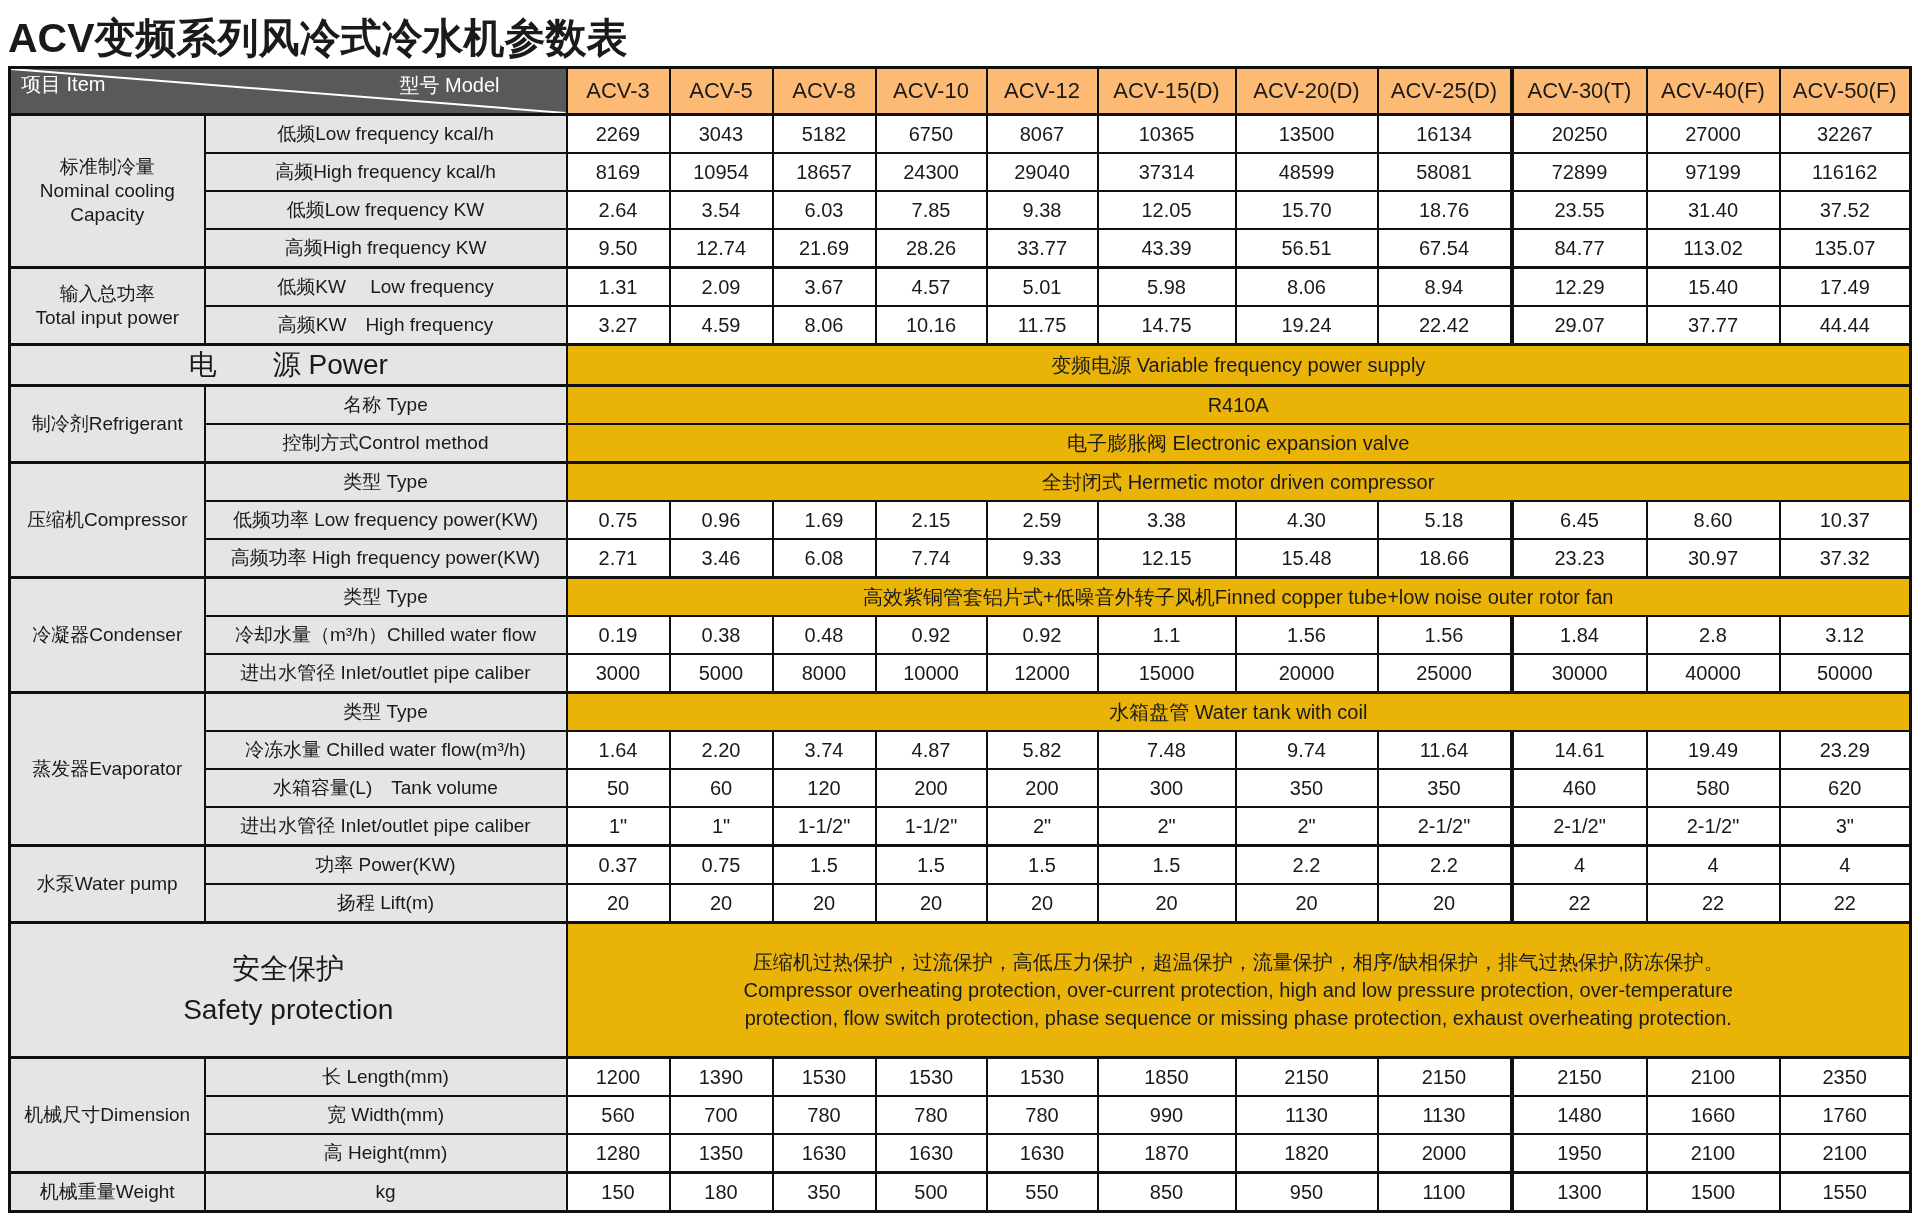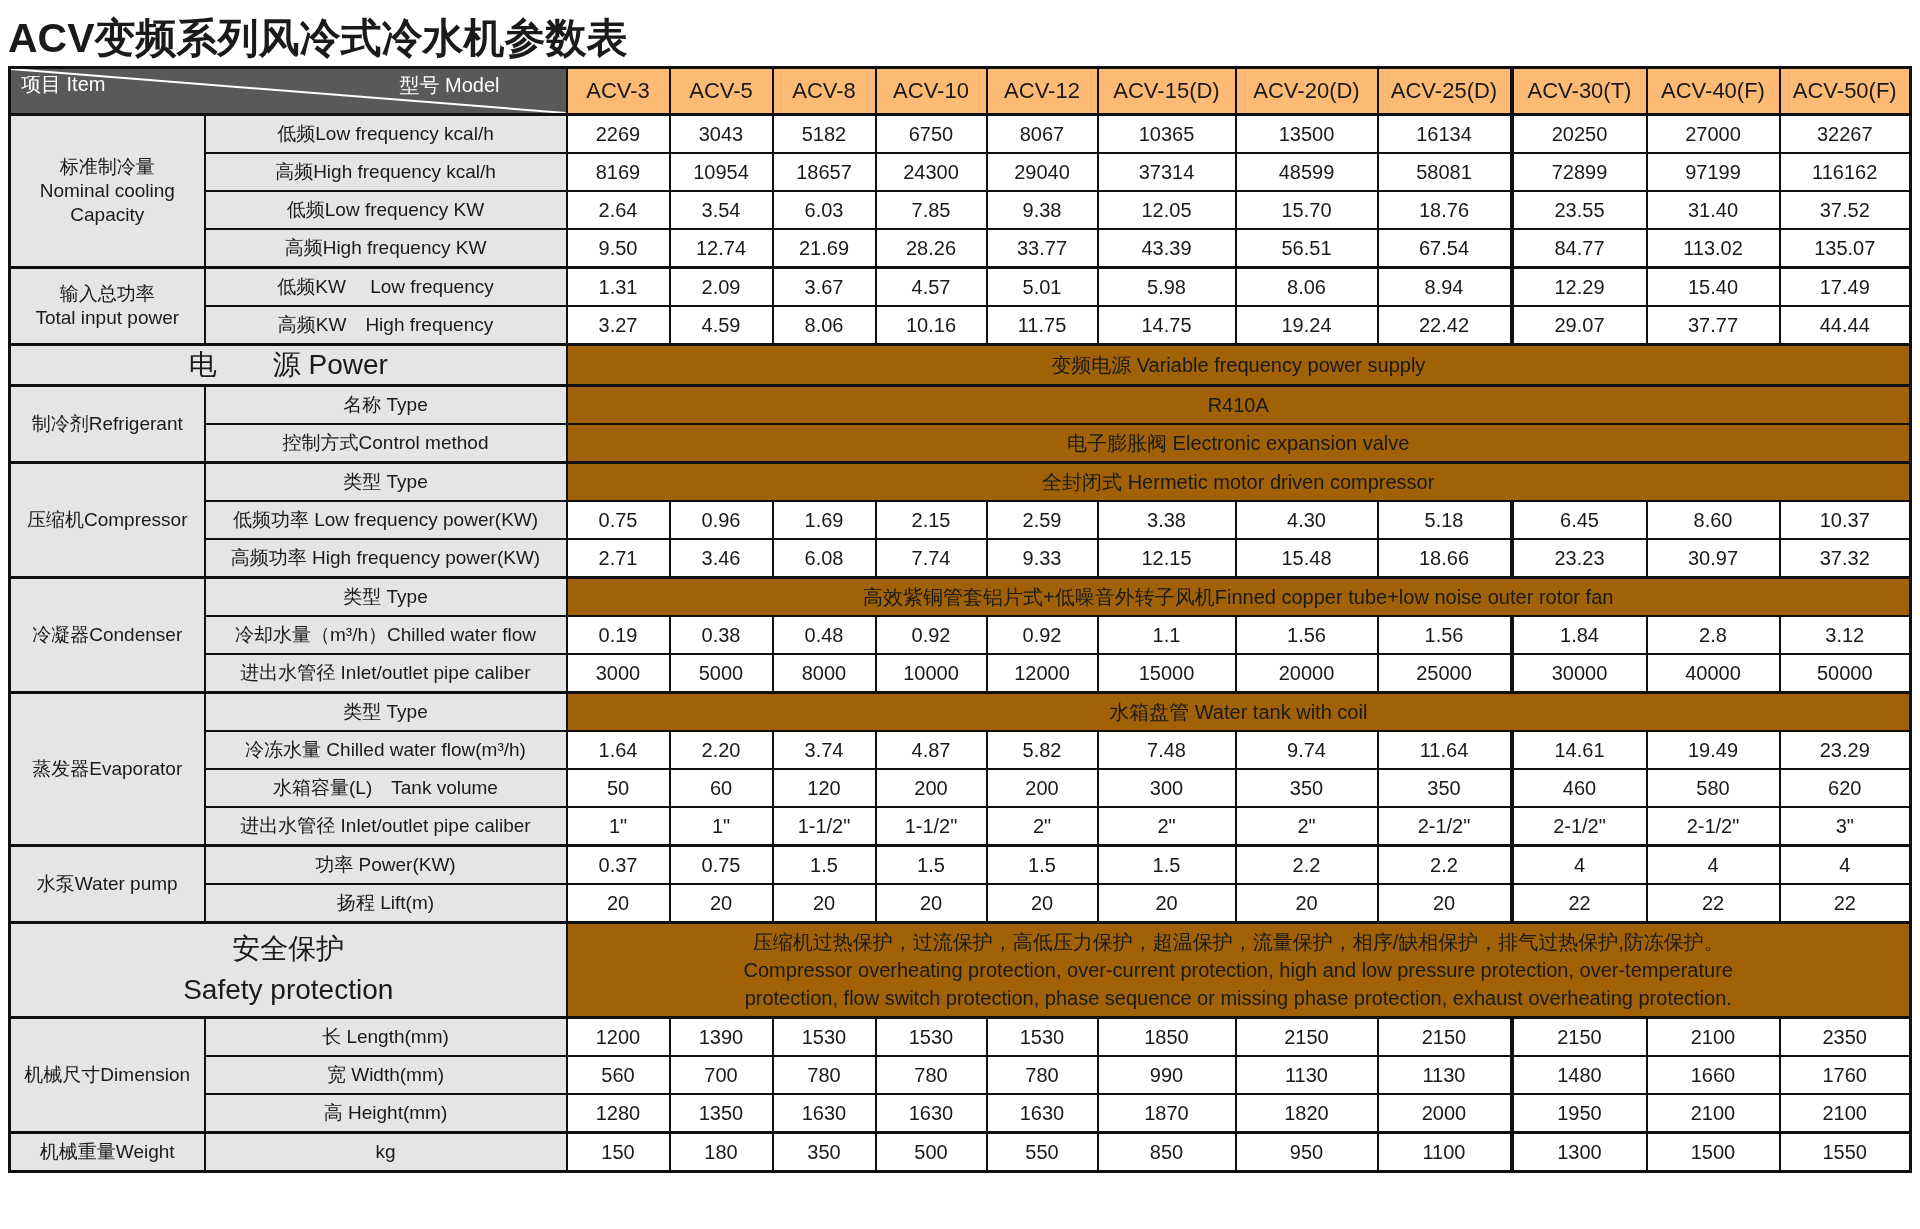--- a/index.html
+++ b/index.html
@@ -34,22 +34,22 @@
   .corner span{position:absolute;color:#ffffff;font-size:20px;}
   .corner-model{top:3px;right:66px;}
   .corner-item{bottom:15px;left:10px;}
 
   .model{background:#fdba74;font-size:22px;height:44px;}
   .group,.label,.label2{background:#e5e5e5;white-space:pre-line;}
   .group{font-size:19px;line-height:1.25;}
   .label{font-size:19px;}
   .label2{font-size:28px;}
   .val{background:#ffffff;font-size:20px;}
-  .merged{background:#a16207;font-size:20px;white-space:pre-line;}
-  tr.tall .merged{font-size:20px;line-height:1.4;padding:4px 14px;}
+  .merged{background:#eab308;font-size:20px;white-space:pre-line;}
+  tr.tall .merged{font-size:20px;line-height:1.4;padding:24px 14px;}
   tr.tall .label2{line-height:1.45;}
 </style>
 </head>
 <body>
 
 <div class="title-bar">
   <span class="title-zh">ACV变频系列风冷式冷水机参数表</span>
 </div>
 
 <table class="spec">

